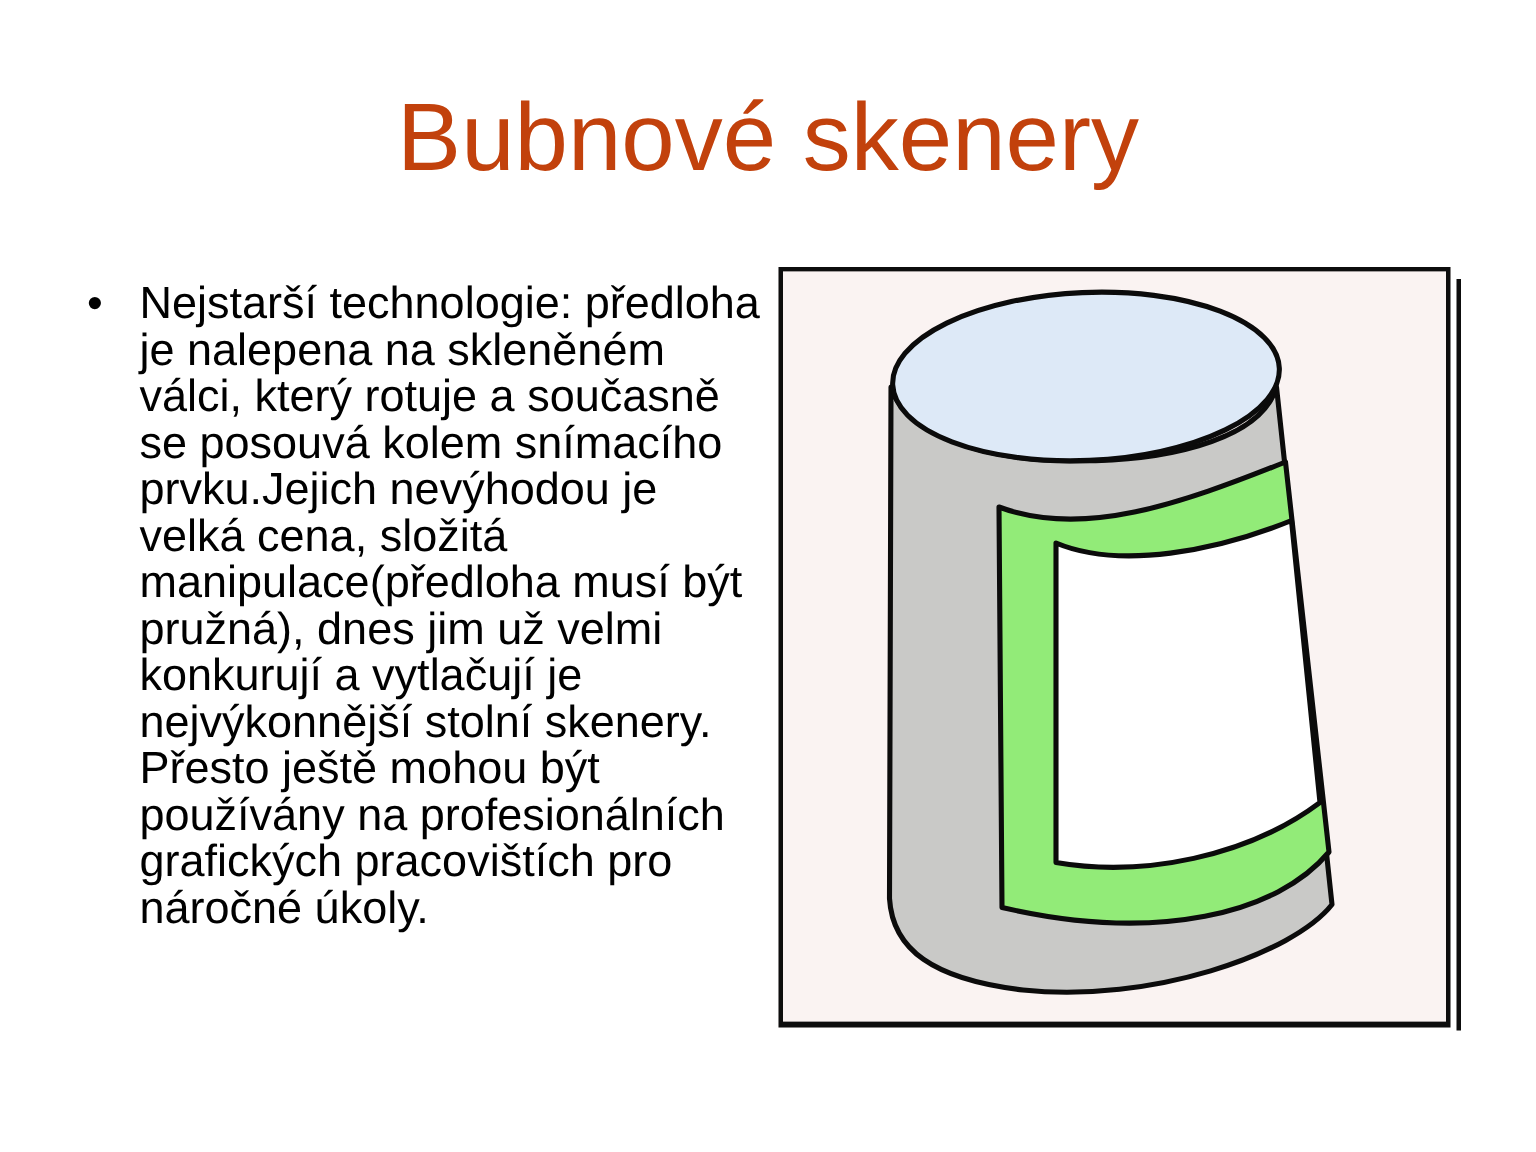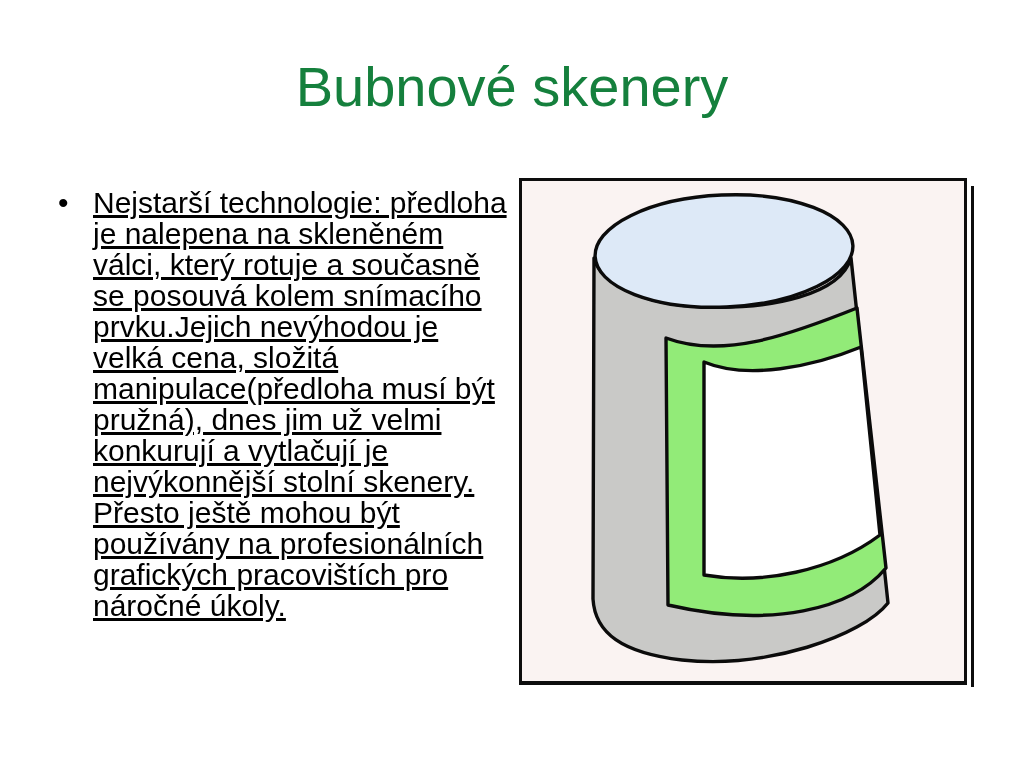--- a/index.html
+++ b/index.html
@@ -11,46 +11,45 @@
     position: relative;
     overflow: hidden;
   }
   .slide { position: absolute; inset: 0; }
 
   .title {
     position: absolute;
     top: 59px; left: 0; right: 0;
     margin: 0;
     text-align: center;
-    font-size: 56px;
+    font-size: 64px;
     font-weight: 400;
     line-height: 1.0;
     letter-spacing: 0px;
-    color: #15803d;
+    color: #c2410c;
   }
 
   .bullet-row {
     position: absolute;
     top: 187px; left: 58px;
     width: 460px;
     display: flex;
     align-items: flex-start;
   }
   .bullet-marker {
     flex: 0 0 35px;
     font-size: 30px;
     line-height: 31px;
     text-align: left;
   }
   .bullet-text {
     flex: 1 1 auto;
     font-size: 30px;
     line-height: 31px;
     white-space: pre;      
-    text-decoration: underline;
   }
 
   .panel {
     position: absolute;
     margin: 0;
     left: 519px; top: 178px;
     width: 442px; height: 500px;
     border: 3px solid #0d0d0d;
     border-bottom-width: 4px;
     background: #faf3f2;

